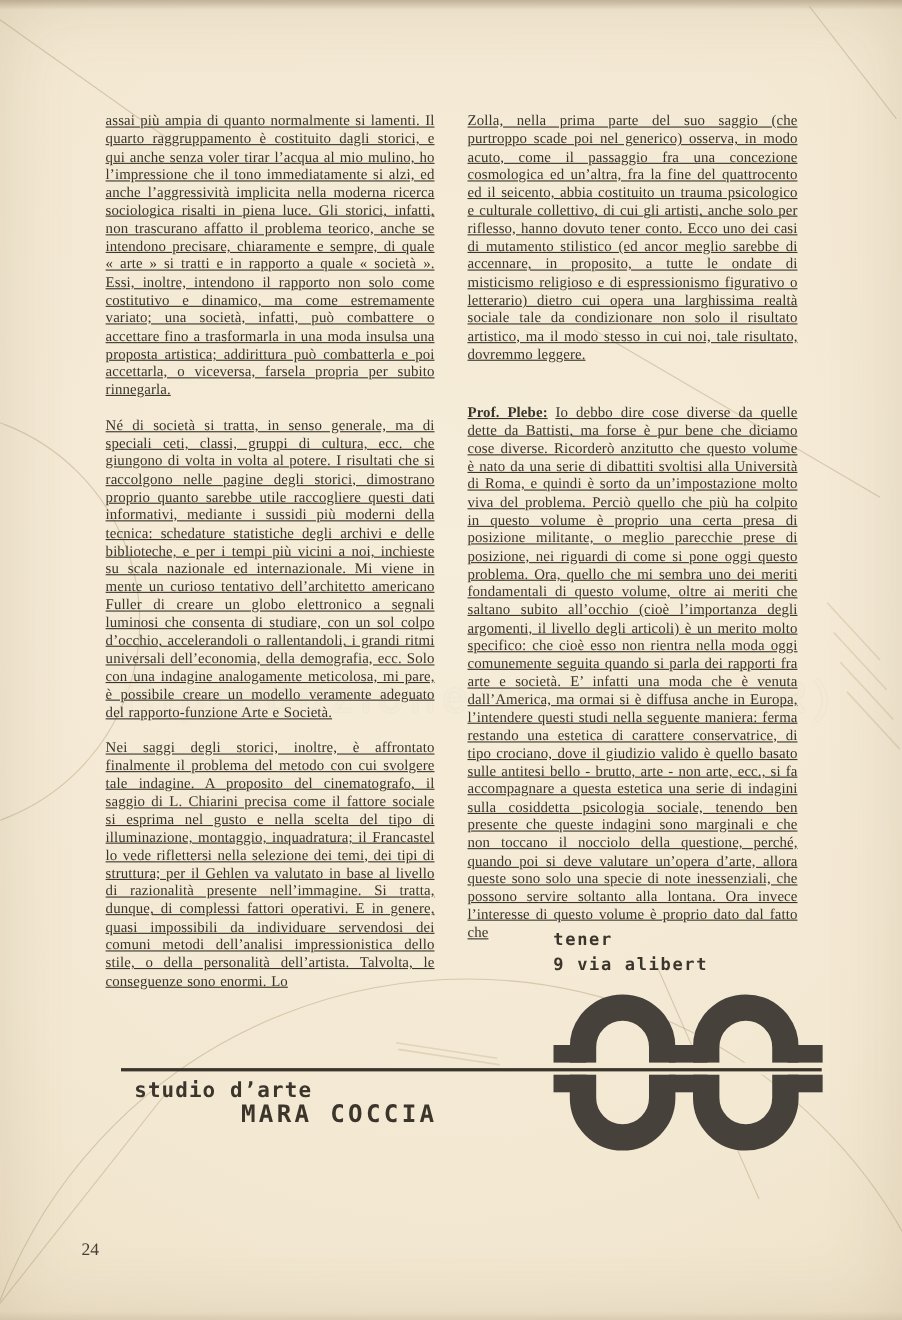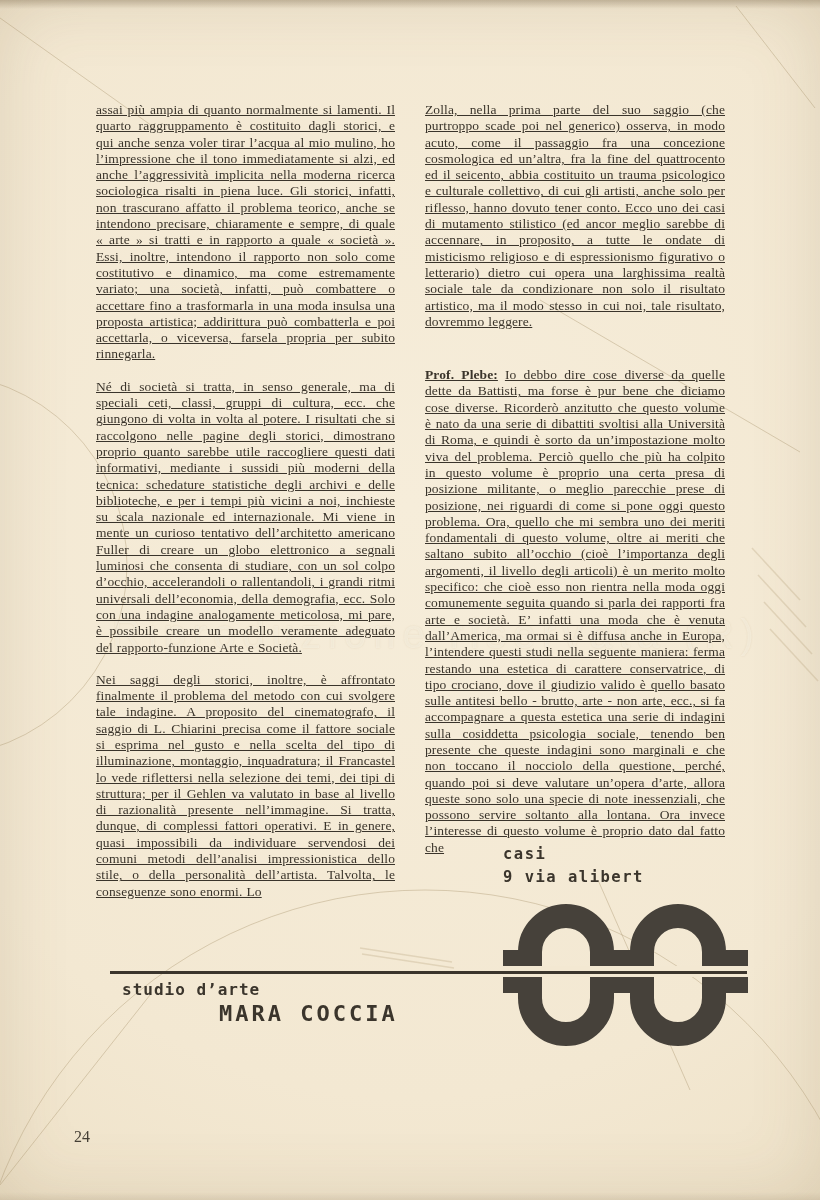--- a/index.html
+++ b/index.html
@@ -42,21 +42,21 @@
   }
   .brand-name{
     font-family:"Liberation Serif", serif;font-style:italic;font-weight:bold;
     font-size:26px;letter-spacing:2px;color:#37322a;margin-left:16px;
     vertical-align:4px;
   }
   .rule{position:absolute;left:110px;top:971px;width:637px;height:3px;background:#3b352c;z-index:6;}
   .subtitle{
     position:absolute;left:122px;top:980px;
     font-family:"DejaVu Sans Mono", monospace;font-weight:bold;
-    font-size:16px;letter-spacing:1px;color:#3b352c;
+    font-size:19px;letter-spacing:1px;color:#3b352c;
   }
   .owner{
     position:absolute;left:219px;top:1001px;
     font-family:"DejaVu Sans Mono", monospace;font-weight:bold;
     font-size:22px;letter-spacing:3px;color:#3b352c;
   }
   .logo-mark{position:absolute;left:503px;top:902px;z-index:4;}
   .page-number{position:absolute;left:74px;top:1128px;font-size:16px;color:#453f35;}
 </style>
 </head>
@@ -93,21 +93,21 @@
   </div>
 
   <div class="col col-right" lang="it">
     <p>Zolla, nella prima parte del suo saggio (che purtroppo scade poi nel generico) osserva, in modo acuto, come il passaggio fra una concezione cosmologica ed un’altra, fra la fine del quattrocento ed il seicento, abbia costituito un trauma psicologico e culturale collettivo, di cui gli artisti, anche solo per riflesso, hanno dovuto tener conto. Ecco uno dei casi di mutamento stilistico (ed ancor meglio sarebbe di accennare, in proposito, a tutte le ondate di misticismo religioso e di espressionismo figurativo o letterario) dietro cui opera una larghissima realtà sociale tale da condizionare non solo il risultato artistico, ma il modo stesso in cui noi, tale risultato, dovremmo leggere.</p>
     <p class="speech">
       <span class="speaker">Prof. Plebe:</span><span>Io debbo dire cose diverse da quelle dette da Battisti, ma forse è pur bene che diciamo cose diverse. Ricorderò anzitutto che questo volume è nato da una serie di dibattiti svoltisi alla Università di Roma, e quindi è sorto da un’impostazione molto viva del problema. Perciò quello che più ha colpito in questo volume è proprio una certa presa di posizione militante, o meglio parecchie prese di posizione, nei riguardi di come si pone oggi questo problema. Ora, quello che mi sembra uno dei meriti fondamentali di questo volume, oltre ai meriti che saltano subito all’occhio (cioè l’importanza degli argomenti, il livello degli articoli) è un merito molto specifico: che cioè esso non rientra nella moda oggi comunemente seguita quando si parla dei rapporti fra arte e società. E’ infatti una moda che è venuta dall’America, ma ormai si è diffusa anche in Europa, l’intendere questi studi nella seguente maniera: ferma restando una estetica di carattere conservatrice, di tipo crociano, dove il giudizio valido è quello basato sulle antitesi bello - brutto, arte - non arte, ecc., si fa accompagnare a questa estetica una serie di indagini sulla cosiddetta psicologia sociale, tenendo ben presente che queste indagini sono marginali e che non toccano il nocciolo della questione, perché, quando poi si deve valutare un’opera d’arte, allora queste sono solo una specie di note inessenziali, che possono servire soltanto alla lontana. Ora invece l’interesse di questo volume è proprio dato dal fatto che</span>
     </p>
   </div>
 
   <div class="address">
-    <div>casi</div>
+    <div>tener</div>
     <div>9 via alibert</div>
   </div>
 
 
   <div class="rule"></div>
 
   <div class="subtitle">studio d’arte</div>
   <div class="owner">MARA COCCIA</div>
 
   <svg class="logo-mark" width="245" height="146" viewBox="0 0 245 146">

